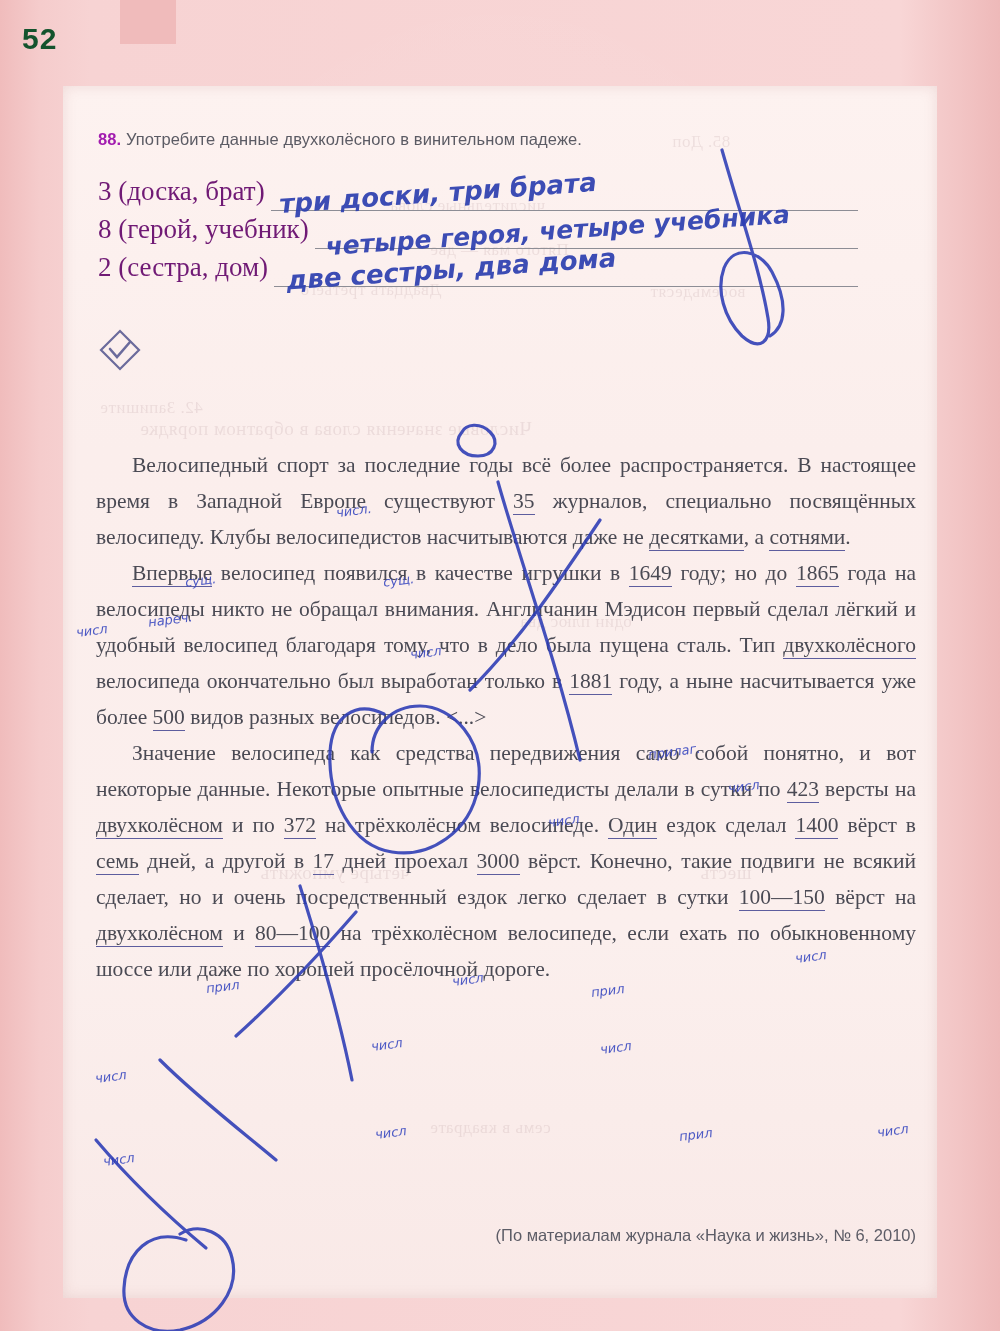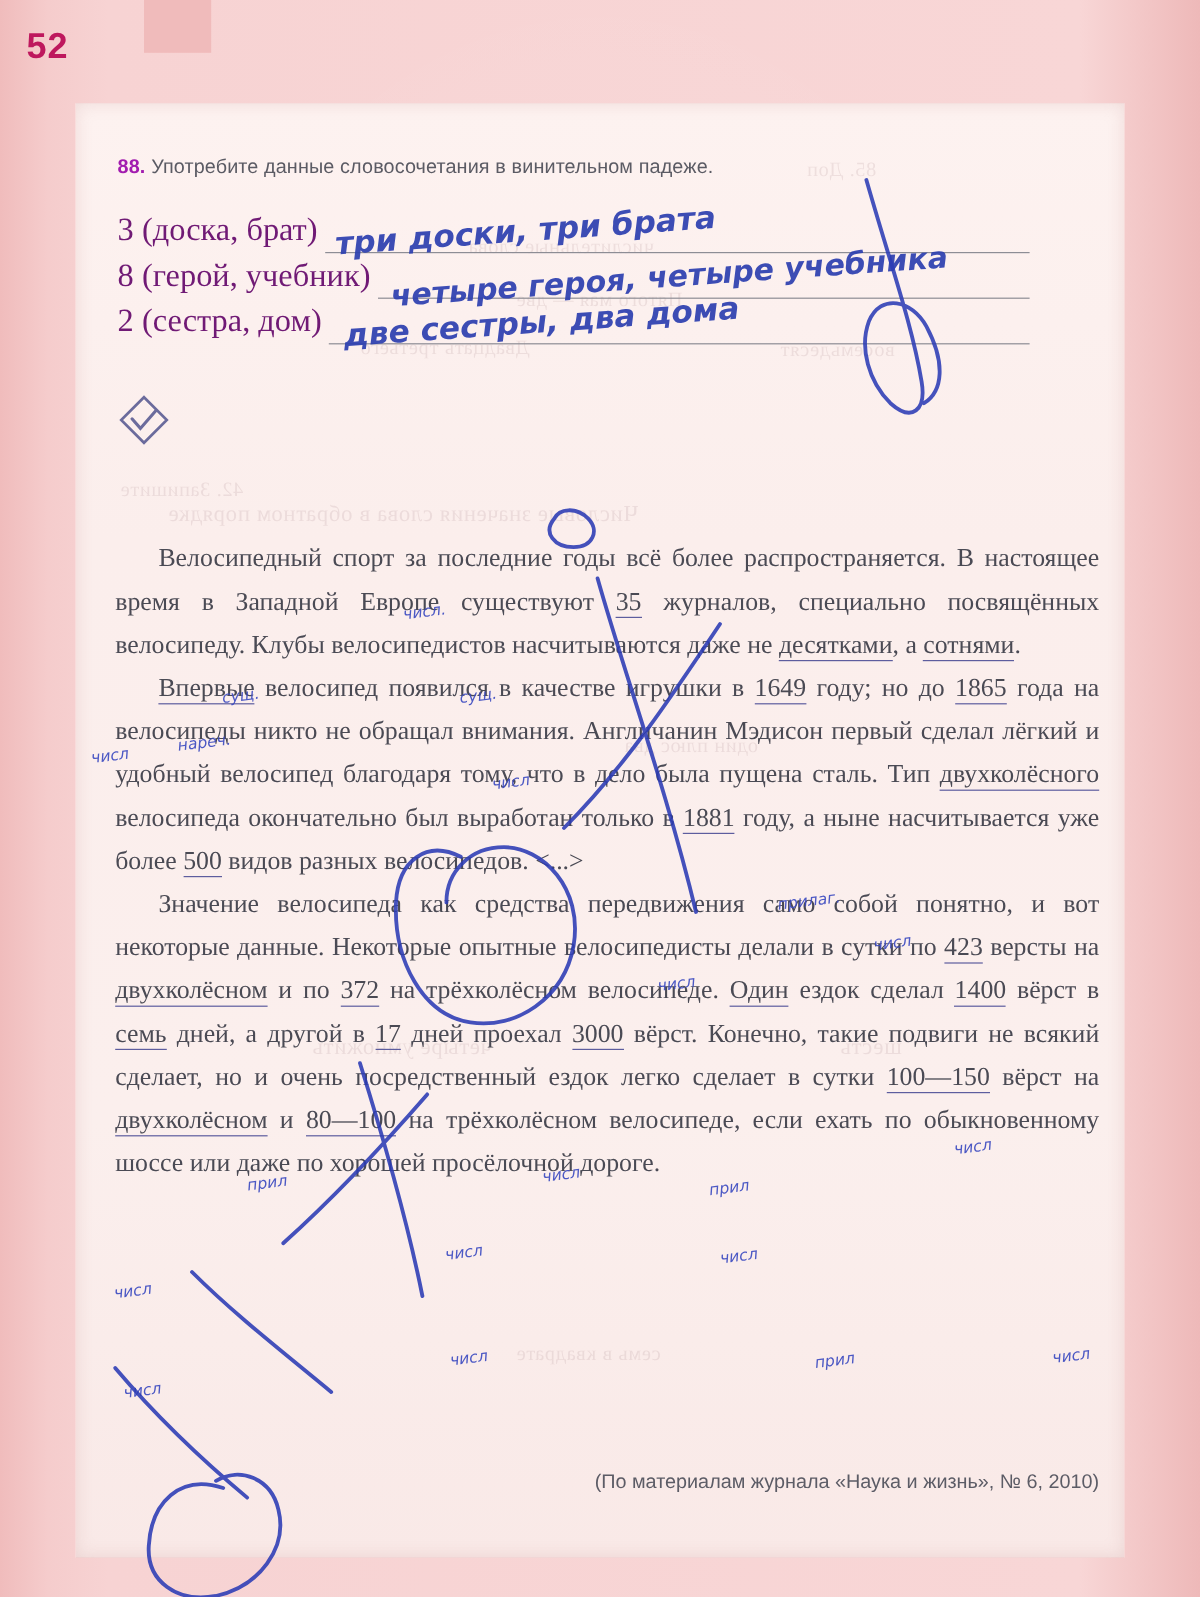--- a/index.html
+++ b/index.html
@@ -44,21 +44,21 @@
     pointer-events: none;
     white-space: nowrap;
   }
 
   .page-number {
     position: absolute;
     left: 22px;
     top: 22px;
     width: 56px;
     height: 42px;
-    color: #be185d;
+    color: #14532d;
     font-family: "Liberation Sans", sans-serif;
     font-size: 30px;
     font-weight: bold;
     letter-spacing: 1px;
   }
   .corner-tab {
     position: absolute;
     left: 120px;
     top: 0;
     width: 56px;
@@ -207,21 +207,21 @@
     <div class="bleed" style="left: 260px; top: 862px; font-size: 19px;">четыре умножить</div>
     <div class="bleed" style="left: 700px; top: 862px; font-size: 19px;">шесть</div>
     <div class="bleed" style="left: 430px; top: 1118px; font-size: 17px;">семь в квадрате</div>
   </div>
 
 <div class="content">
 
   <div class="ex88">
     <div class="ex-head">
       <span class="ex-num">88.</span>
-      <span>Употребите данные словосочетания в винительном падеже.</span>
+      <span>Употребите данные двухколёсного в винительном падеже.</span>
     </div>
     <div class="fill-rows" id="ex88-rows">
         <div class="fill-row">
           <span class="fill-label">3 (доска, брат)</span>
           <span class="fill-line">
             <span class="hw" style="left: 8px; top: -2px; font-size: 26px;">три доски, три брата</span>
           </span>
         </div>
         <div class="fill-row">
           <span class="fill-label">8 (герой, учебник)</span>

